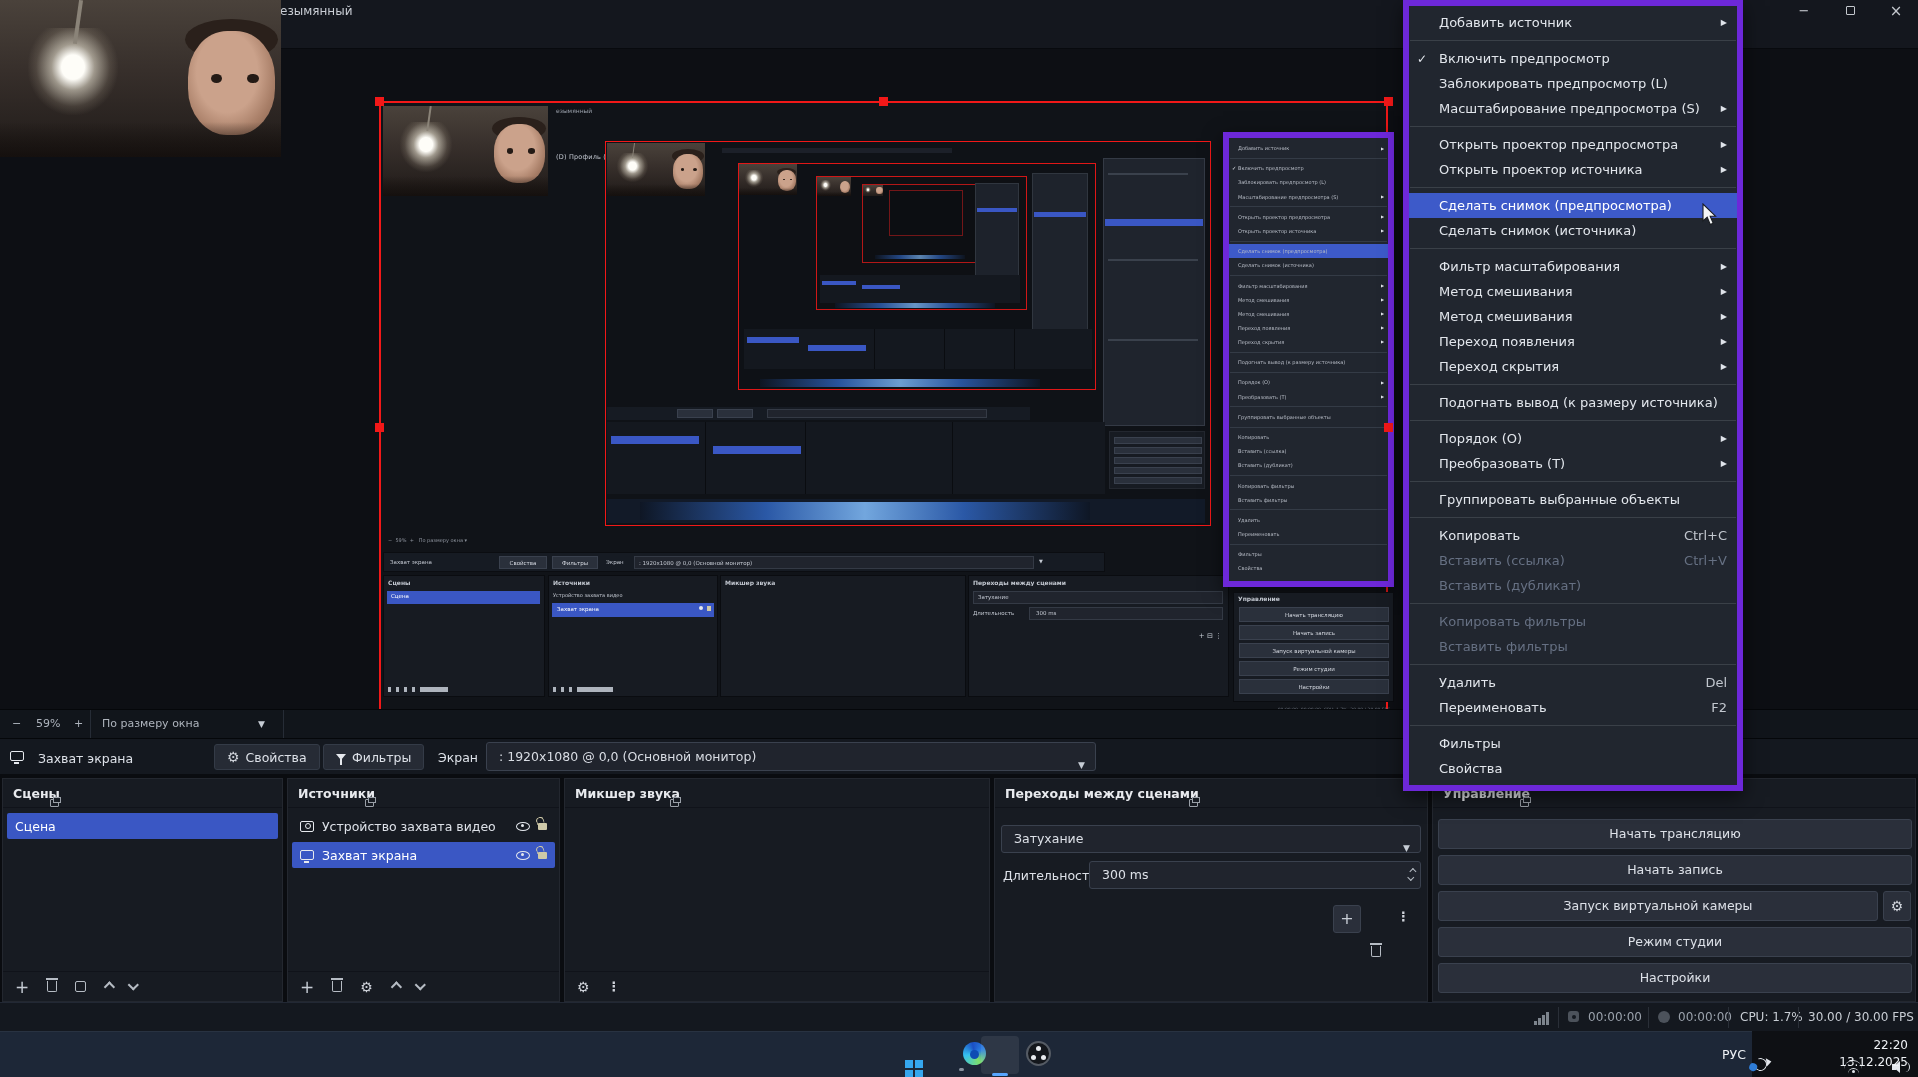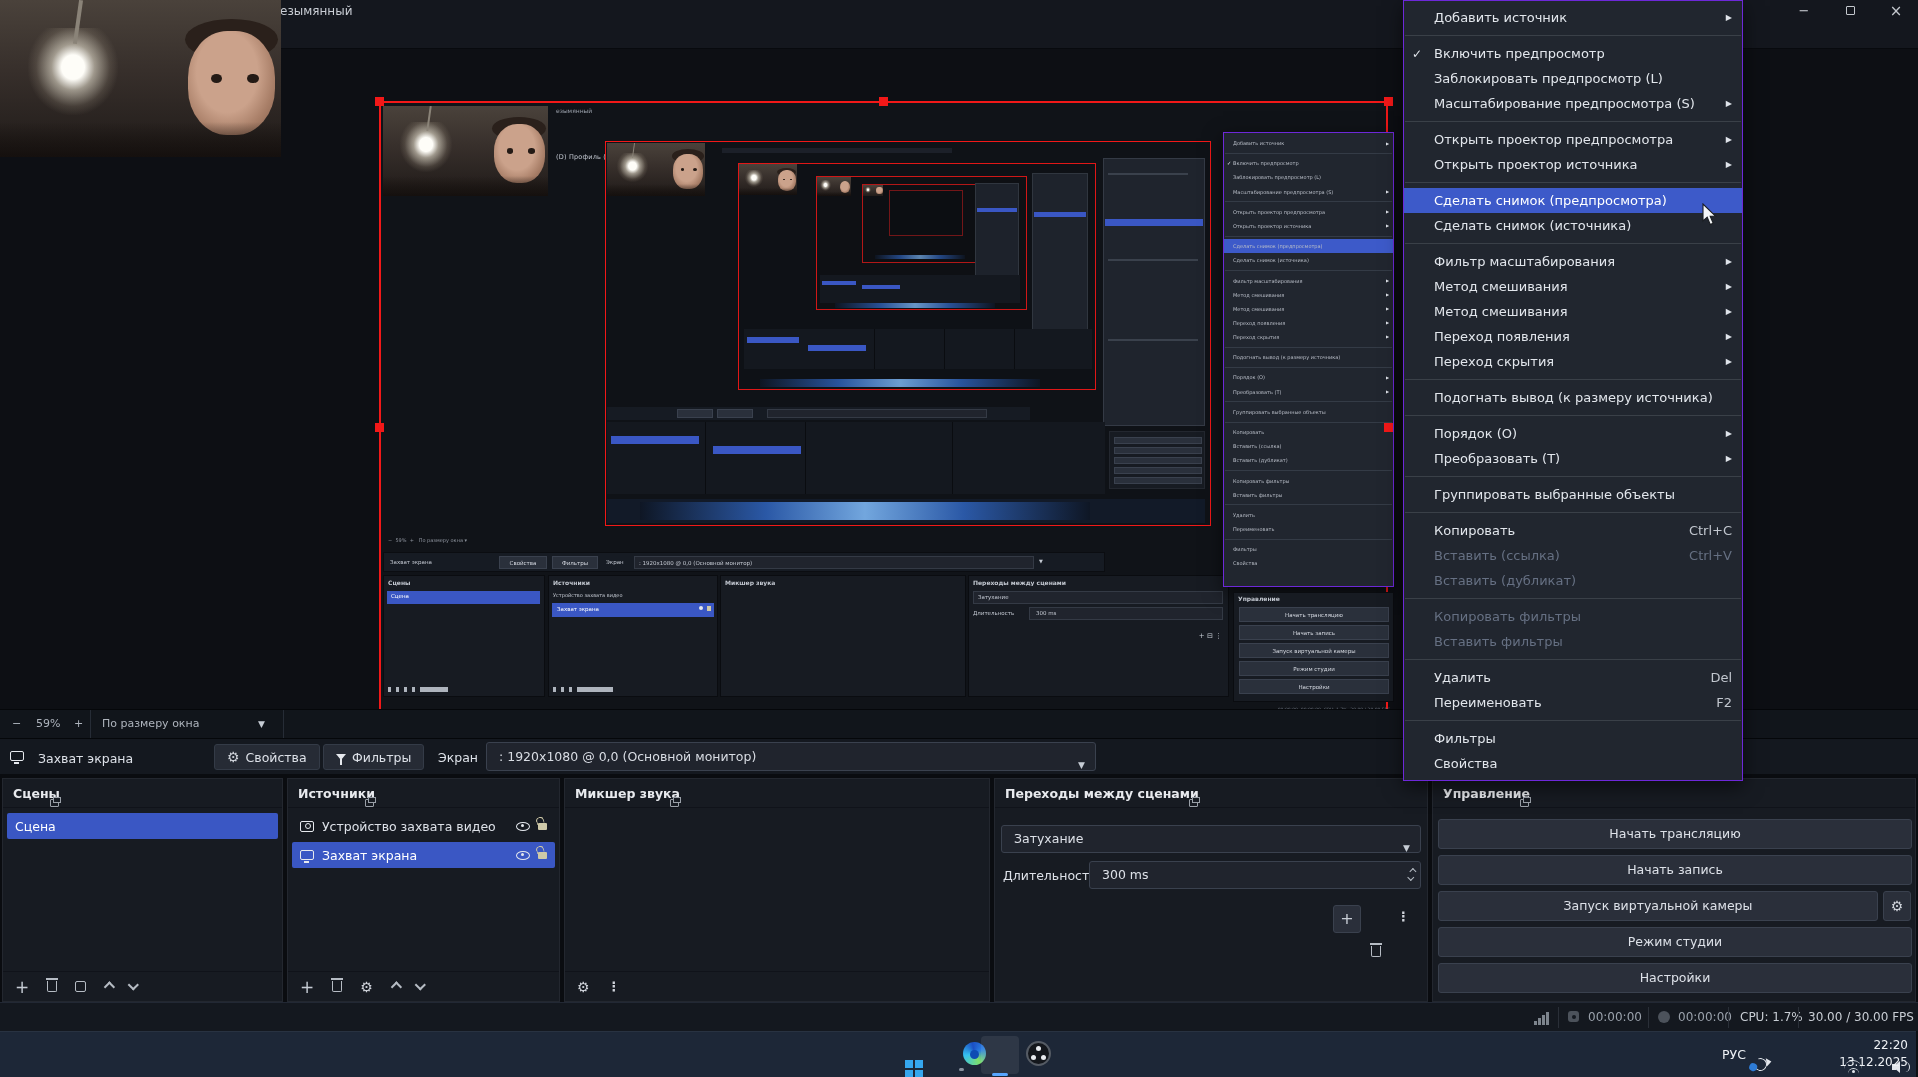--- a/index.html
+++ b/index.html
@@ -49,40 +49,40 @@
   
   #docks{left:0;top:774px;width:1918px;height:228px;background:#0a0c10}
   .dock{position:absolute;top:4px;height:224px;background:#171b22;border:1px solid #23272f}
   .dock h3{font-size:12.5px;font-weight:bold;color:#e8eaee;padding:7px 10px 6px;border-bottom:1px solid #10131a}
   .row{position:absolute;left:4px;right:4px;height:26px;font-size:12.5px;display:flex;align-items:center;gap:8px;padding:0 8px;border-radius:2px}
   .row.sel{background:#3a57c4;color:#fff}
   .docktools{position:absolute;left:0;bottom:0;height:30px;right:0;border-top:1px solid #10131a;display:flex;align-items:center;gap:18px;padding:0 12px;color:#b6bcc4}
   .ctrlbtn{position:absolute;left:5px;height:30px;background:#2a2f3a;border:1px solid #3a414e;border-radius:3px;
     font-size:12.5px;color:#dde1e8;text-align:center;line-height:28px}
   
-  .ctx{background:#21262f;border:1px solid #6d28d9;box-shadow:0 6px 18px rgba(0,0,0,.55);padding:4px 0}
+  .ctx{background:#21262f;border:6px solid #6d28d9;box-shadow:0 6px 18px rgba(0,0,0,.55);padding:4px 0}
   .ctx-row{display:flex;align-items:center;height:25px;padding:0 10px 0 8px;font-size:13px;color:#e2e6ec;white-space:nowrap}
   .ctx-row .chk{width:22px;font-size:12px;color:#e2e6ec;flex:none}
   .ctx-row .lab{flex:1;overflow:hidden}
   .ctx-row .sc{margin-left:24px;color:#c2c7cf}
   .ctx-row .ar{margin-left:14px;font-size:8px;color:#dfe3ea}
   .ctx-row.hl{background:#3d5ac9;color:#fff}
   .ctx-row.dis{color:#667083}.ctx-row.dis .sc{color:#667083}
   .ctx-sep{height:1px;background:#3a4048;margin:5px 1px}
   
   .ctx.mini{padding:3px 0}
   .ctx.mini .ctx-row{height:14.1px;padding:0 4px 0 3px;font-size:5px;color:#b9bec8}
   .ctx.mini .ctx-row .chk{width:6px;font-size:5px}
   .ctx.mini .ctx-row .ar{margin-left:4px;font-size:4px}
   .ctx.mini .ctx-sep{margin:2.6px 1px;background:#343b46}
   
   #statusbar{left:0;top:1002px;width:1918px;height:29px;background:#14181f;border-top:1px solid #222834;font-size:12px;color:#9aa1ab}
   #statusbar .vsep{position:absolute;top:4px;width:1px;height:21px;background:#2a2f38}
   
-  #taskbar{left:0;top:1031px;width:1916px;height:46px;background:#1d2737;border-top:1px solid rgba(255,255,255,.05);font-size:12px;color:#eef1f5}
+  #taskbar{left:0;top:1031px;width:1752px;height:46px;background:#1d2737;border-top:1px solid rgba(255,255,255,.05);font-size:12px;color:#eef1f5}
   
   .ic-monitor{display:inline-block;width:14px;height:10px;border:1.5px solid #e6e9ee;border-radius:2px;position:relative}
   .ic-monitor::after{content:"";position:absolute;left:3px;bottom:-4px;width:5px;height:2px;background:#e6e9ee}
   .ic-camera{display:inline-block;width:14px;height:11px;border:1.5px solid #e6e9ee;border-radius:2px;position:relative}
   .ic-camera::after{content:"";position:absolute;left:3.5px;top:1.5px;width:4px;height:4px;border:1.5px solid #e6e9ee;border-radius:50%}
   .ic-eye{display:inline-block;width:14px;height:9px;border:1.5px solid #e3e7ed;border-radius:50%;position:relative}
   .ic-eye::after{content:"";position:absolute;left:4px;top:1.5px;width:3px;height:3px;border-radius:50%;background:#e3e7ed}
   .ic-lock{display:inline-block;width:9px;height:7px;background:#cfc9a8;border-radius:1px;position:relative}
   .ic-lock::before{content:"";position:absolute;left:-2px;top:-6px;width:6px;height:6px;border:1.5px solid #cfc9a8;border-bottom:none;border-radius:4px 4px 0 0;transform:rotate(-18deg)}
   .ic-trash{display:inline-block;width:10px;height:11px;border:1.5px solid #b6bcc4;border-top:none;border-radius:0 0 2px 2px;position:relative}

